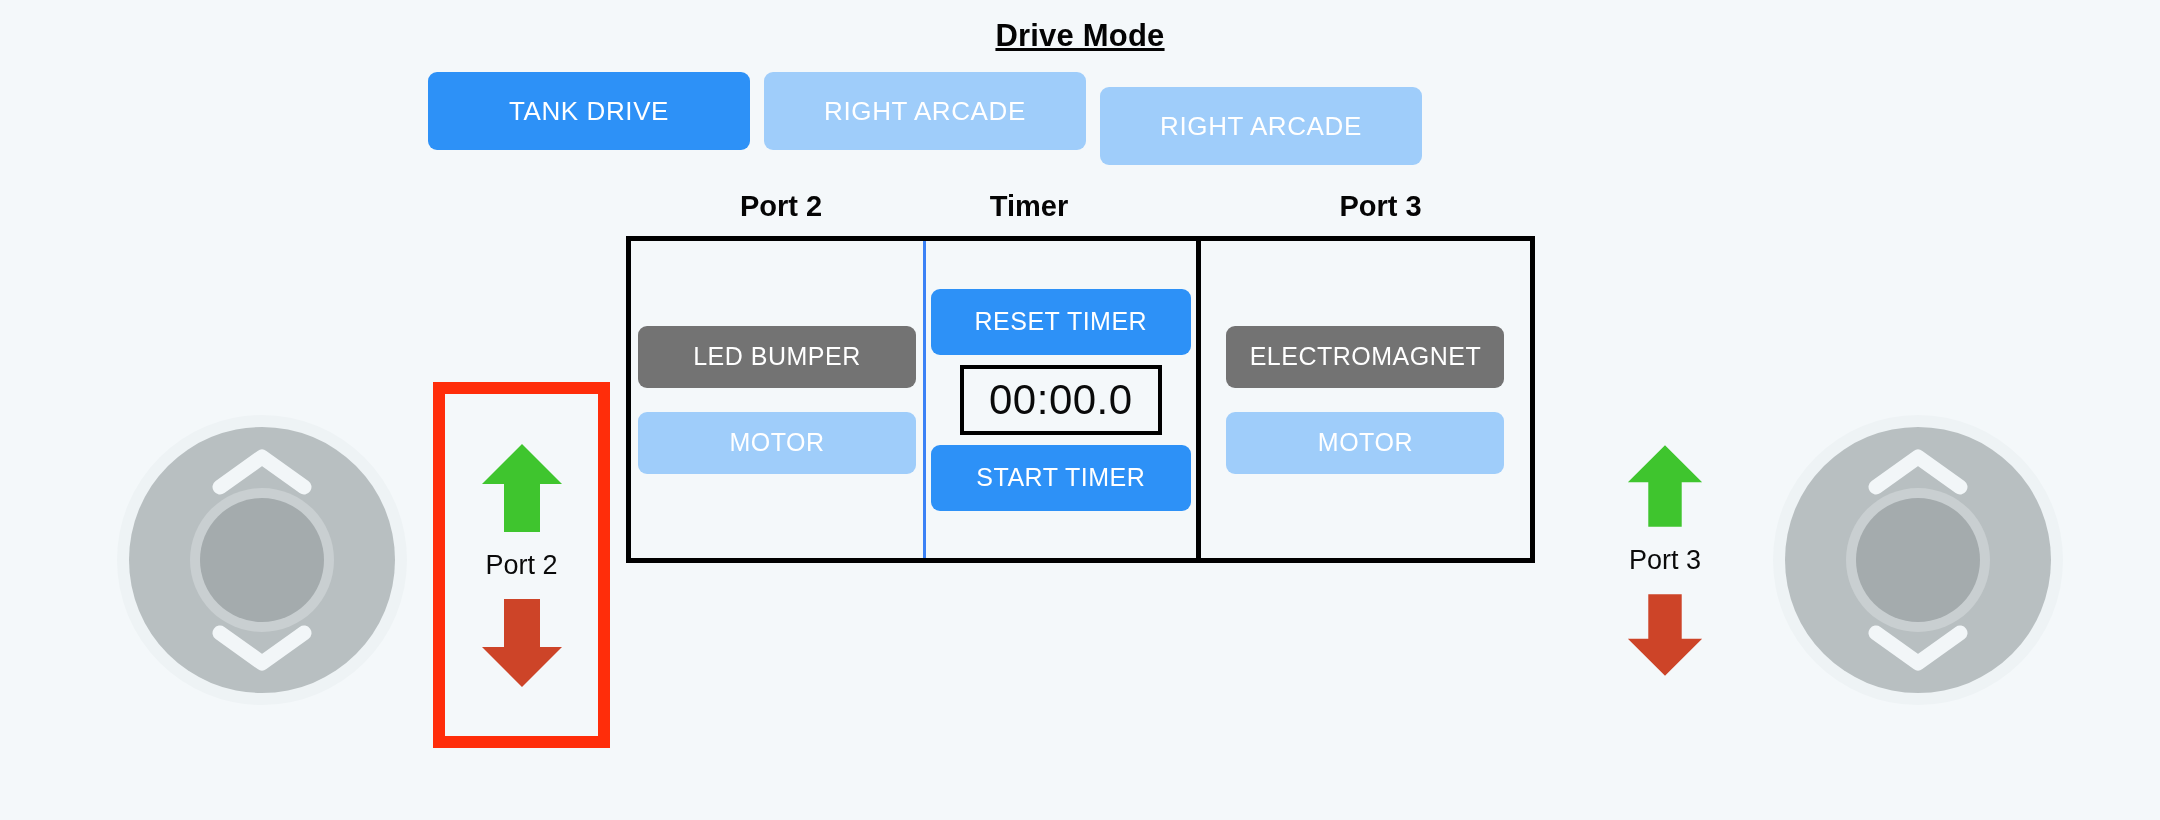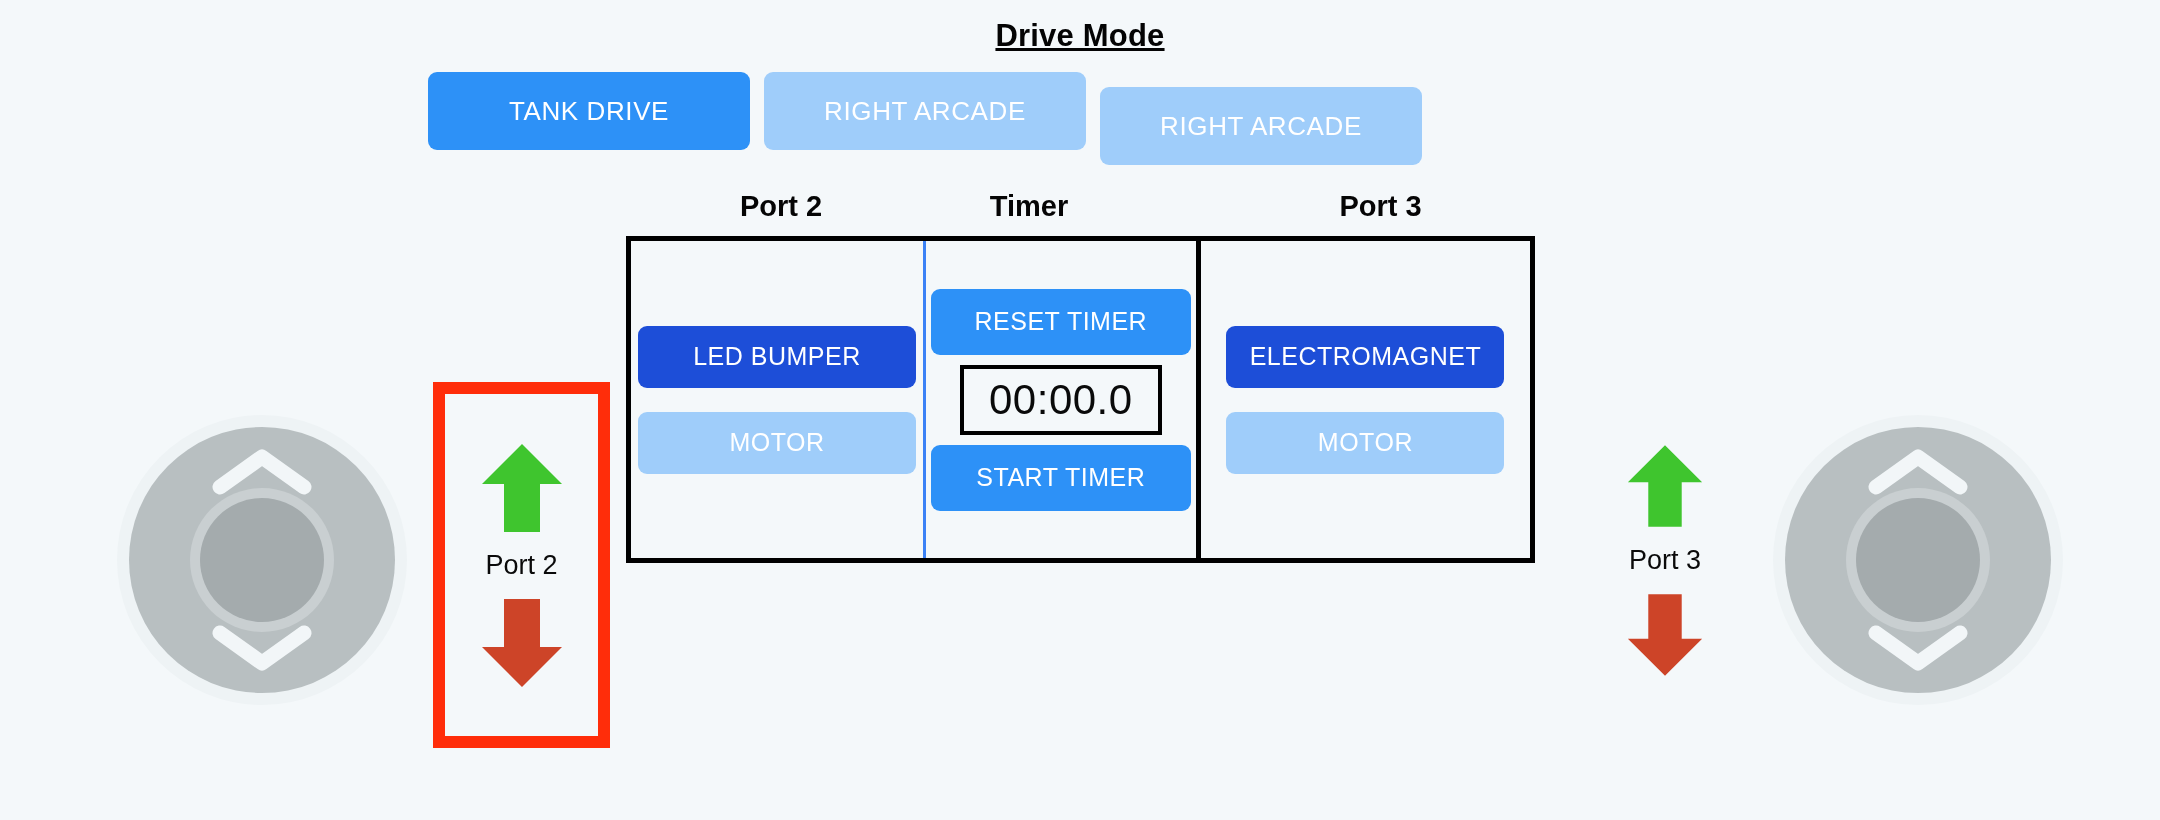--- a/index.html
+++ b/index.html
@@ -110,21 +110,21 @@
     color: #ffffff;
     font-size: 25px;
     font-family: "Liberation Sans", sans-serif;
     letter-spacing: 0.5px;
     display: flex;
     align-items: center;
     justify-content: center;
     cursor: pointer;
     padding: 0;
   }
-  .port-btn.primary { background: #1d4ed8; }
+  .port-btn.primary { background: #737373; }
   .port-btn.muted   { background: #9fcdfa; }
   .port-btn + .port-btn { margin-top: 24px; }
 
   .timer-btn {
     width: 260px;
     height: 66px;
     border: none;
     border-radius: 9px;
     background: #2d91f7;
     color: #ffffff;

